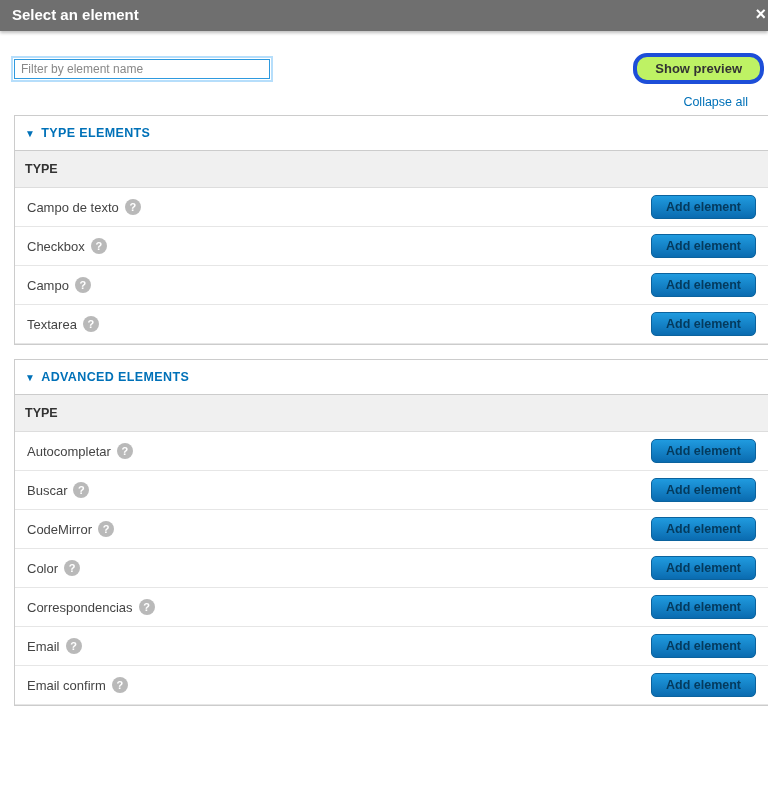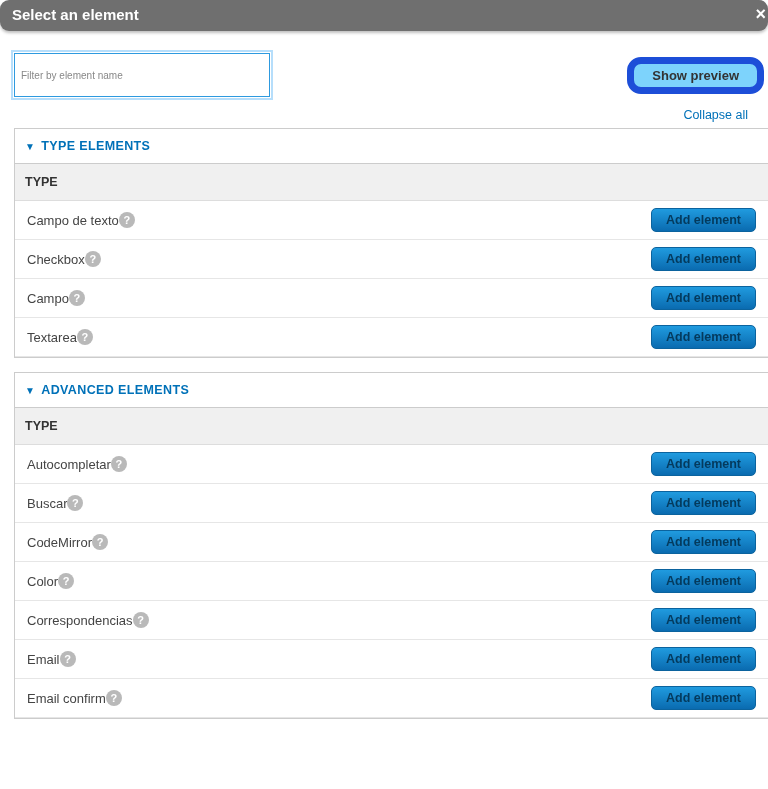--- a/index.html
+++ b/index.html
@@ -5,51 +5,50 @@
   * { box-sizing: border-box; }
   html, body { margin: 0; padding: 0; font-family: "Helvetica Neue", Arial, sans-serif; font-size: 13px; color: #333; background: #fff; width: 768px; }
   .modal-header {
     background: #6f6f6f;
     color: #fff;
     font-weight: bold;
     font-size: 15px;
     padding: 6px 12px 8px 12px;
     position: relative;
     box-shadow: 0 2px 3px rgba(0,0,0,0.25);
-    border-radius: 9px;
   }
   .modal-header .close-x {
     position: absolute;
     right: 0;
     top: 0;
     font-size: 18px;
     font-weight: bold;
     padding: 4px 2px;
     cursor: pointer;
   }
   .toolbar {
     display: flex;
     align-items: center;
     justify-content: space-between;
     padding: 22px 0 6px 14px;
   }
   .filter-input {
     width: 256px;
-    height: 44px;
+    height: 20px;
     padding: 4px 6px;
     border: 1px solid #2e9adf;
     outline: 2px solid #b6defb;
     outline-offset: 1px;
-    font-size: 10px;
+    font-size: 12px;
     color: #333;
   }
   .filter-input::placeholder { color: #888; }
   .preview-btn {
-    background: #7dd3fc;
-    border: 7px solid #1d4ed8;
+    background: #bef264;
+    border: 4px solid #1d4ed8;
     border-radius: 14px;
     padding: 4px 18px;
     font-size: 13px;
     font-weight: bold;
     color: #333;
     cursor: pointer;
     margin-right: 4px;
   }
   .collapse-row {
     text-align: right;
@@ -92,20 +91,21 @@
   .row {
     display: flex;
     align-items: center;
     justify-content: space-between;
     padding: 7px 12px;
     border-bottom: 1px solid #e6e6e6;
   }
   .row-left {
     display: flex;
     align-items: center;
+    gap: 6px;
     color: #444;
     font-size: 13px;
   }
   .help {
     display: inline-flex;
     align-items: center;
     justify-content: center;
     width: 16px;
     height: 16px;
     border-radius: 50%;

